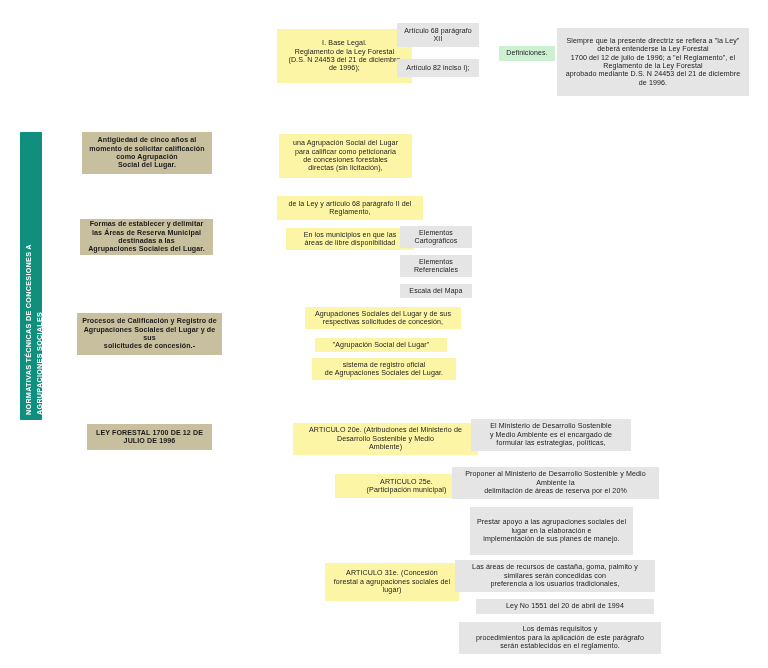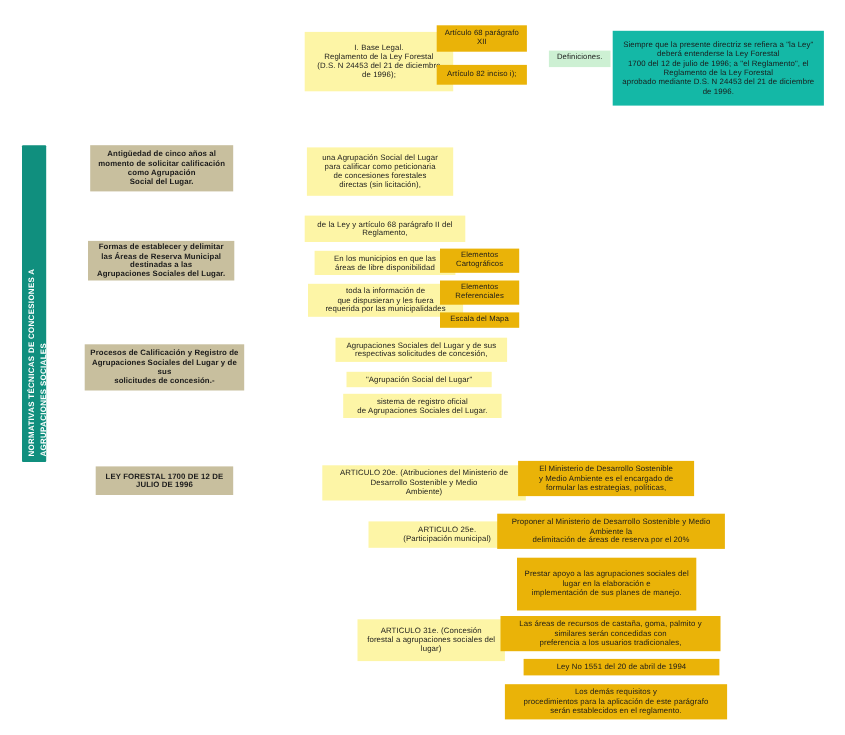--- a/index.html
+++ b/index.html
@@ -32,30 +32,30 @@
     white-space: pre-line;
     padding: 2px 3px;
     letter-spacing: 0.1px;
   }
   .tan {
     background: #c8bf9e;
     color: #1a1a1a;
     font-weight: bold;
   }
   .tan-soft {
-    background: #14b8a6;
+    background: #e5e5e5;
     color: #1a1a1a;
   }
   .yellow {
     background: #fdf5a6;
     color: #1a1a1a;
     margin-left: 40px;
   }
   .blue {
-    background: #eab308;
+    background: #e5e5e5;
     color: #1a1a1a;
   }
   .green {
     background: #cdf0d3;
     color: #1a1a1a;
   }
   .sidebar {
     position: absolute;
     background: #108f7e;
     border-radius: 1px;
@@ -115,23 +115,20 @@
 las Áreas de Reserva Municipal
 destinadas a las
 Agrupaciones Sociales del Lugar.</div>
 
   <div class="node yellow" style="left:237px; top:196px; width:146px; height:24px; font-size:7.1px;">de la Ley y artículo 68 parágrafo II del
 Reglamento,</div>
 
   <div class="node yellow" style="left:246px; top:228px; width:128px; height:22px; font-size:7.1px;">En los municipios en que las
 áreas de libre disponibilidad</div>
 
-  <div class="node yellow" style="left:240px; top:258px; width:141px; height:30px; font-size:7.1px;">toda la información de
-que dispusieran y les fuera
-requerida por las municipalidades</div>
 
   <div class="node blue" style="left:400px; top:226px; width:72px; height:22px; font-size:7px;">Elementos
 Cartográficos</div>
 
   <div class="node blue" style="left:400px; top:255px; width:72px; height:22px; font-size:7px;">Elementos
 Referenciales</div>
 
   <div class="node blue" style="left:400px; top:284px; width:72px; height:14px; font-size:7px;">Escala del Mapa</div>
 
   <div class="node tan" style="left:77px; top:313px; width:145px; height:42px; font-size:7.1px;">Procesos de Calificación y Registro de

